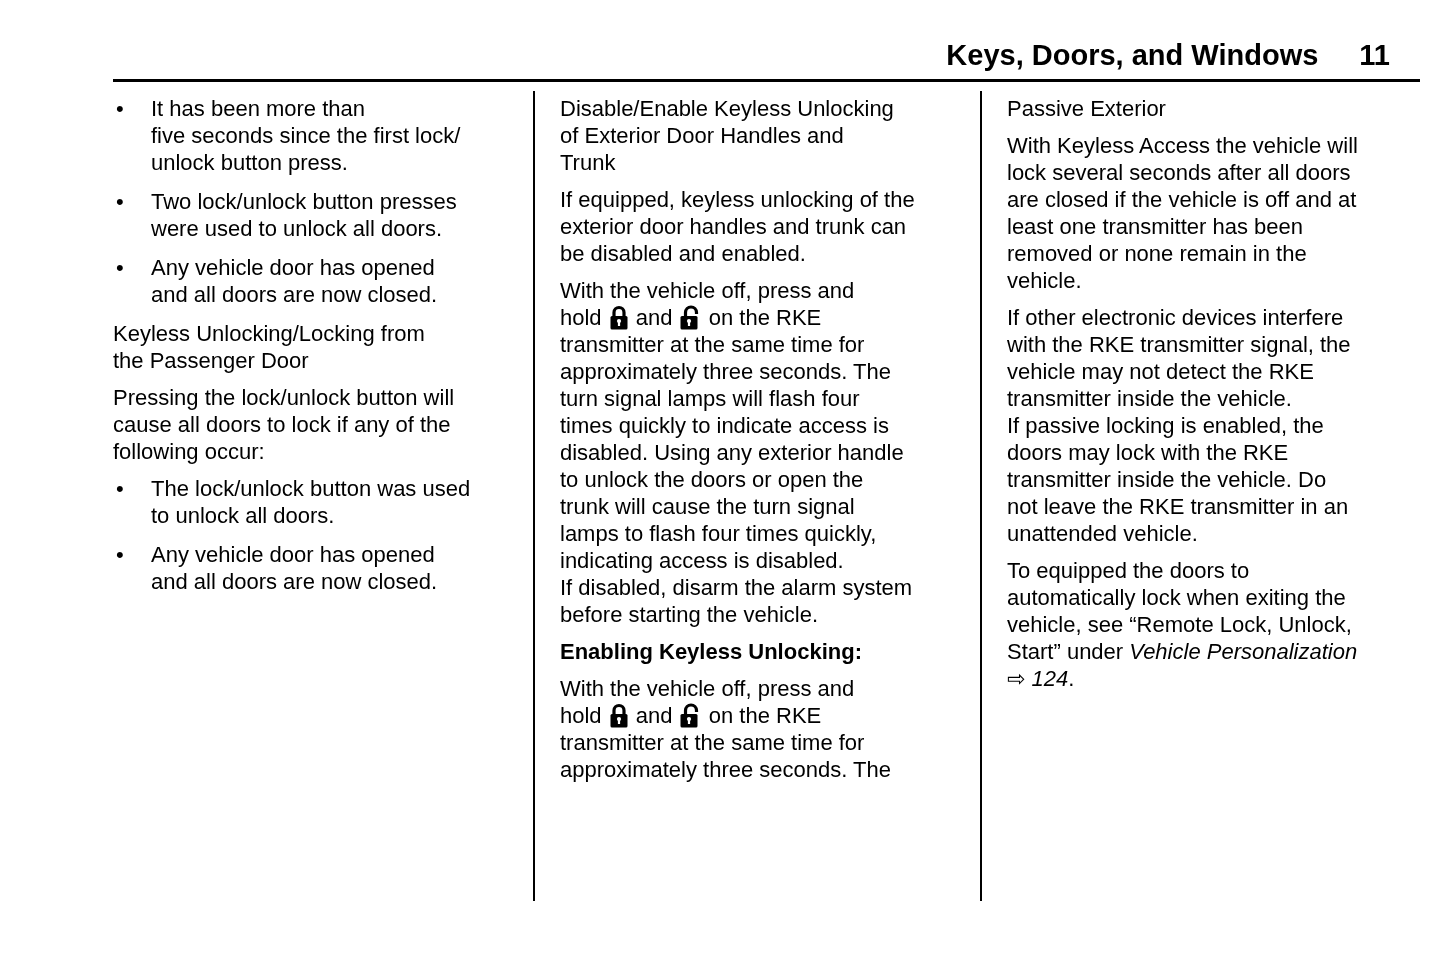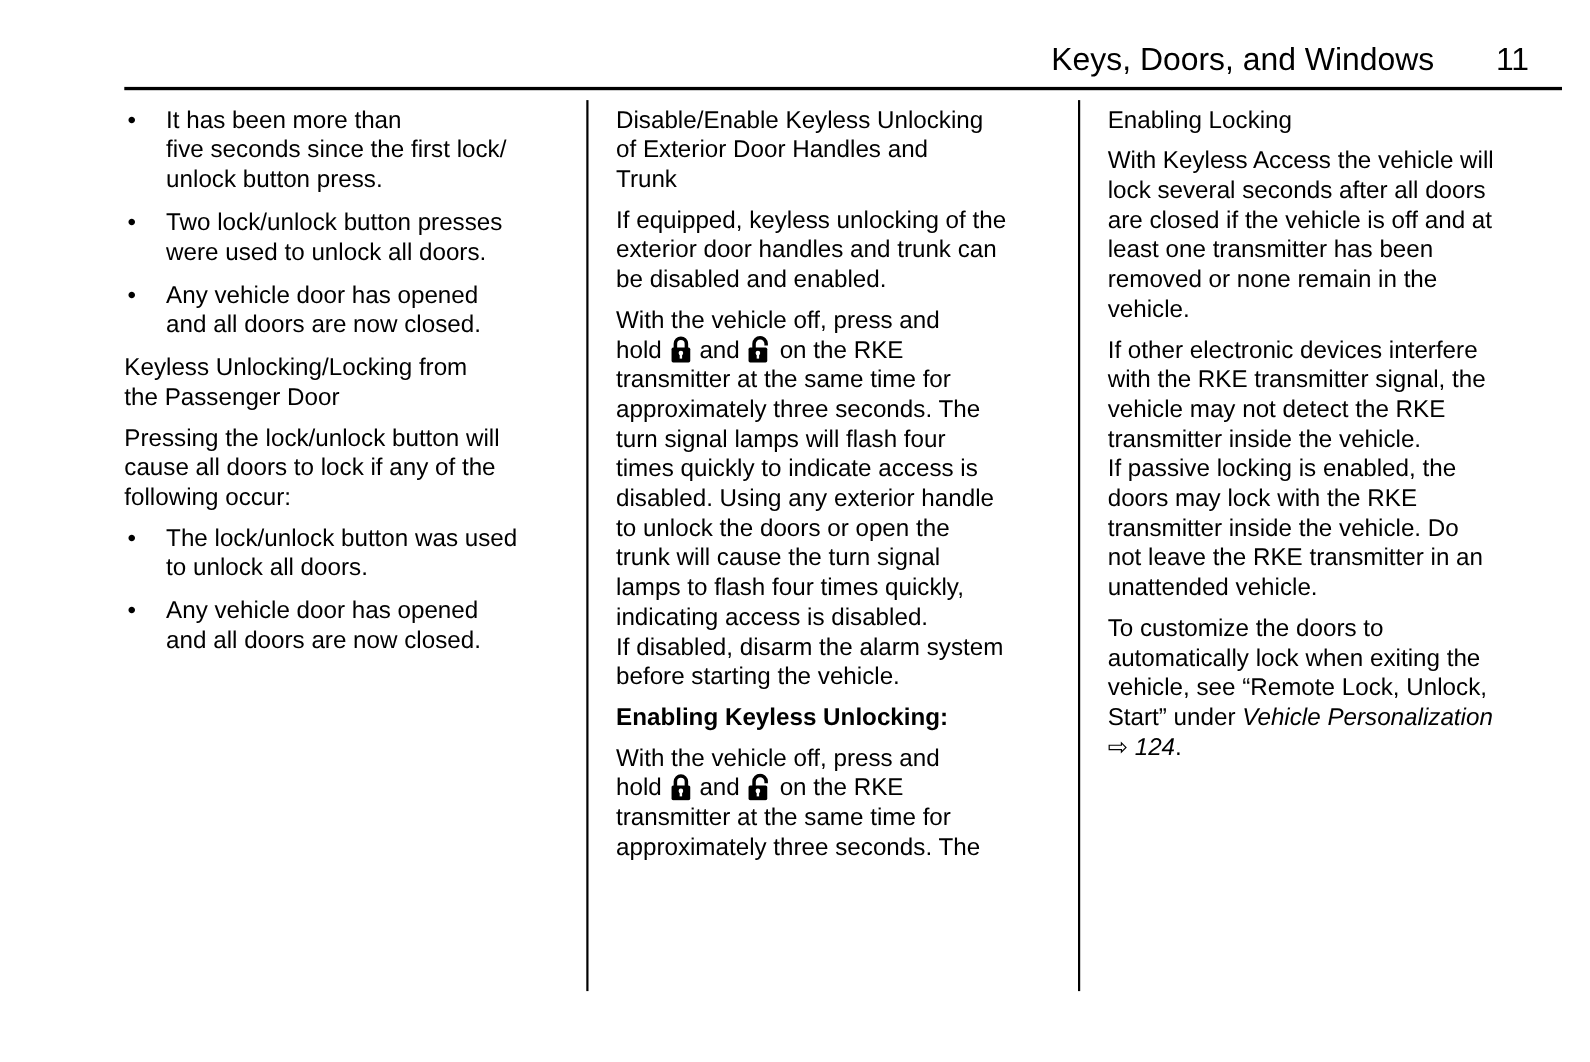--- a/index.html
+++ b/index.html
@@ -6,23 +6,23 @@
   .page {
     position:relative;
     width:1445px; height:965px;
     background:#ffffff; color:#000000;
     font-family:"Liberation Sans","DejaVu Sans",sans-serif;
     overflow:hidden;
   }
   .header {
     position:absolute; left:113px; top:38px; width:1307px;
     display:flex; justify-content:flex-end; align-items:baseline;
-    gap:56px; box-sizing:border-box; padding:0 30px 7px 0;
+    gap:41px; box-sizing:border-box; padding:0 30px 7px 0;
     border-bottom:3px solid #000;
-    font-weight:normal; font-size:29px; line-height:34px;
+    font-weight:bold; font-size:29px; line-height:34px;
   }
   .content {
     position:absolute; left:113px; top:95px;
     display:flex; align-items:flex-start;
   }
   .col { width:395px; }
   .divider { width:2px; height:810px; background:#000; margin:-4px 25px 0 25px; }
   p, li {
     font-size:22px; line-height:27px; margin:0 0 10px 0;
     white-space:pre-line;
@@ -123,37 +123,37 @@
               <circle cx="10" cy="16" r="2.1" fill="#fff"></circle>
               <rect x="8.9" y="16.6" width="2.2" height="4.4" fill="#fff"></rect>
             </svg></span><span> on the RKE
 transmitter at the same time for
 approximately three seconds. The</span></p>
     </div>
 
     <div class="divider"></div>
 
     <div class="col">
-      <h3>Enabling Locking</h3>
+      <h3>Passive Exterior</h3>
       <p>With Keyless Access the vehicle will
 lock several seconds after all doors
 are closed if the vehicle is off and at
 least one transmitter has been
 removed or none remain in the
 vehicle.</p>
       <p>If other electronic devices interfere
 with the RKE transmitter signal, the
 vehicle may not detect the RKE
 transmitter inside the vehicle.
 If passive locking is enabled, the
 doors may lock with the RKE
 transmitter inside the vehicle. Do
 not leave the RKE transmitter in an
 unattended vehicle.</p>
-      <p><span>To customize the doors to
+      <p><span>To equipped the doors to
 automatically lock when exiting the
 vehicle, see “Remote Lock, Unlock,
 Start” under </span><span class="ital">Vehicle Personalization</span><span>
 ⇨ </span><span class="ital">124</span><span>.</span></p>
     </div>
 
   </div>
 </div>
 
 </body></html>

